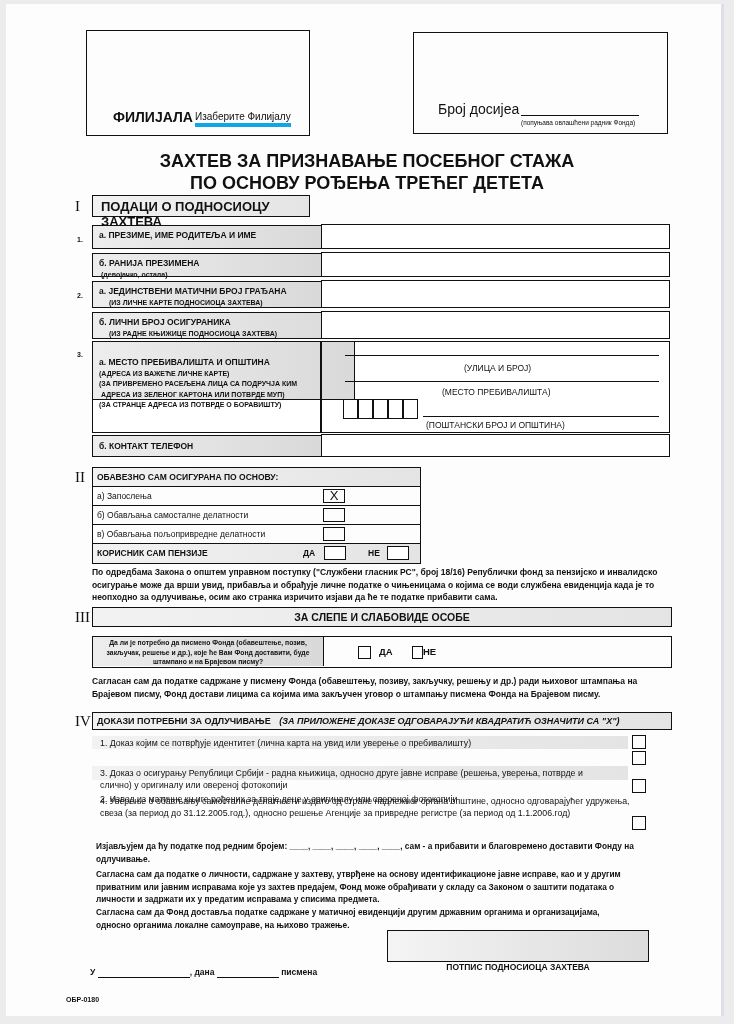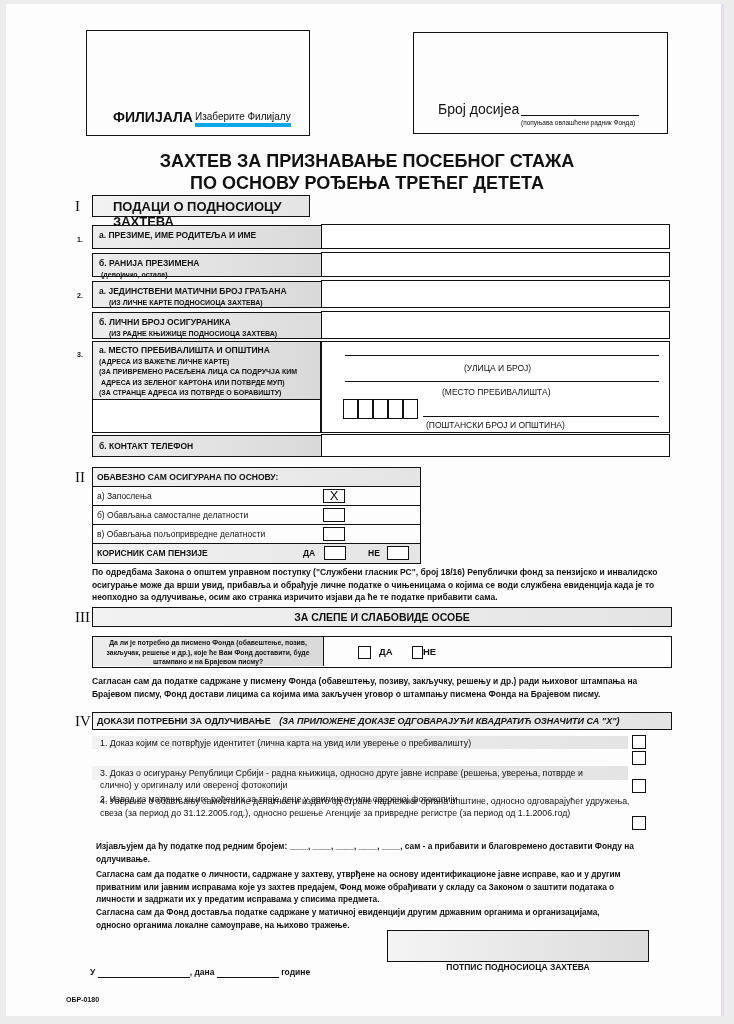--- a/index.html
+++ b/index.html
@@ -18,21 +18,21 @@
   .hdr-left .fil { position: absolute; left: 26px; top: 78px; font-weight: bold; font-size: 14px; }
   .hdr-left .filval { position: absolute; left: 108px; top: 80px; font-size: 10px; border-bottom: 4px solid #0ea5e9; width: 96px; text-align: left; padding-bottom: 1px; }
   .hdr-right { left: 413px; top: 32px; width: 255px; height: 102px; border: 1.8px solid #111; }
   .hdr-right .dos { position: absolute; left: 24px; top: 68px; font-size: 14px; }
   .hdr-right .dosline { position: absolute; left: 107px; top: 82px; width: 118px; border-bottom: 1px solid #111; }
   .hdr-right .dosnote { position: absolute; left: 107px; top: 86px; font-size: 6.5px; }
 
   .title { left: 60px; width: 614px; top: 150px; text-align: center; font-weight: bold; font-size: 18px; line-height: 22px; }
 
   .roman { font-family: "Liberation Serif", serif; font-size: 15px; }
-  .secI-head { left: 92px; top: 195px; width: 218px; height: 22px; border: 1.5px solid #111; font-weight: bold; font-size: 13px; padding: 3px 20px; }
+  .secI-head { left: 92px; top: 195px; width: 218px; height: 22px; border: 1.5px solid #111; font-weight: bold; font-size: 13px; padding: 3px 8px; }
 
   .row-label { position: absolute; border: 1.5px solid #111; font-weight: bold; font-size: 8.5px; padding: 4px 6px; line-height: 11px; }
   .row-field { position: absolute; border: 1.6px solid #111; background: #fff; }
   .num { position: absolute; font-size: 7px; font-weight: bold; }
   .sub { font-size: 7px; padding-left: 10px; display: block; }
 
   .addr-line { position: absolute; border-bottom: 1.2px solid #111; }
   .addr-cap { position: absolute; font-size: 8.5px; }
   .zipbox { position: absolute; top: 399px; width: 15px; height: 20px; border: 1.2px solid #111; }
 
@@ -103,21 +103,21 @@
 <div class="row-field" style="left:321px;top:280px;width:349px;height:28px;"></div>
 
 <div class="row-label shade" style="left:92px;top:312px;width:274px;height:27px;">
   <span>б. ЛИЧНИ БРОЈ ОСИГУРАНИКА</span>
   <span class="sub">(ИЗ РАДНЕ КЊИЖИЦЕ ПОДНОСИОЦА ЗАХТЕВА)</span>
 </div>
 <div class="row-field" style="left:321px;top:311px;width:349px;height:28px;"></div>
 
 <span class="num" style="left:77px;top:351px;">3.</span>
 <div class="abs boxline" style="left:92px;top:341px;width:578px;height:92px;background:#fff;"></div>
-<div class="row-label shade" style="left:92px;top:341px;width:230px;height:59px;font-size:7px;line-height:10.5px;padding-top:3px;">
+<div class="row-label shade" style="left:92px;top:341px;width:263px;height:59px;font-size:7px;line-height:10.5px;padding-top:15px;">
   <span style="font-size:8.5px;">а. МЕСТО ПРЕБИВАЛИШТА И ОПШТИНА</span><br>
   <span>(АДРЕСА ИЗ ВАЖЕЋЕ ЛИЧНЕ КАРТЕ)</span><br>
   <span>(ЗА ПРИВРЕМЕНО РАСЕЉЕНА ЛИЦА СА ПОДРУЧЈА КИМ</span><br>
   <span style="padding-left:2px;">АДРЕСА ИЗ ЗЕЛЕНОГ КАРТОНА ИЛИ ПОТВРДЕ МУП)</span><br>
   <span>(ЗА СТРАНЦЕ АДРЕСА ИЗ ПОТВРДЕ О БОРАВИШТУ)</span>
 </div>
 <div class="abs" style="left:320px;top:341px;width:2px;height:92px;background:#111;"></div>
 <div class="addr-line" style="left:345px;top:355px;width:314px;"></div>
 <span class="addr-cap" style="left:464px;top:363px;">(УЛИЦА И БРОЈ)</span>
 <div class="addr-line" style="left:345px;top:381px;width:314px;"></div>
@@ -202,16 +202,16 @@
 <p class="abs para" style="left:96px;top:868px;width:540px;font-size:8.3px;">Сагласна сам да податке о личности, садржане у захтеву, утврђене на основу идентификационе јавне исправе, као и у другим приватним или јавним исправама које уз захтев предајем, Фонд може обрађивати у складу са Законом о заштити података о личности и задржати их у предатим исправама у списима предмета.</p>
 <p class="abs para" style="left:96px;top:906px;width:540px;font-size:8.3px;">Сагласна сам да Фонд доставља податке садржане у матичној евиденцији другим државним органима и организацијама, односно органима локалне самоуправе, на њихово тражење.</p>
 
 <div class="abs sig-box"></div>
 <div class="abs sig-cap">ПОТПИС ПОДНОСИОЦА ЗАХТЕВА</div>
 
 <div class="abs place-line">
   <span>У</span>
   <span class="ln" style="width:92px;">&nbsp;</span><span>, дана</span>
   <span class="ln" style="width:62px;">&nbsp;</span>
-  <span>године</span>
+  <span>писмена</span>
 </div>
 
 <div class="abs code">ОБР-0180</div>
 
 </body></html>

